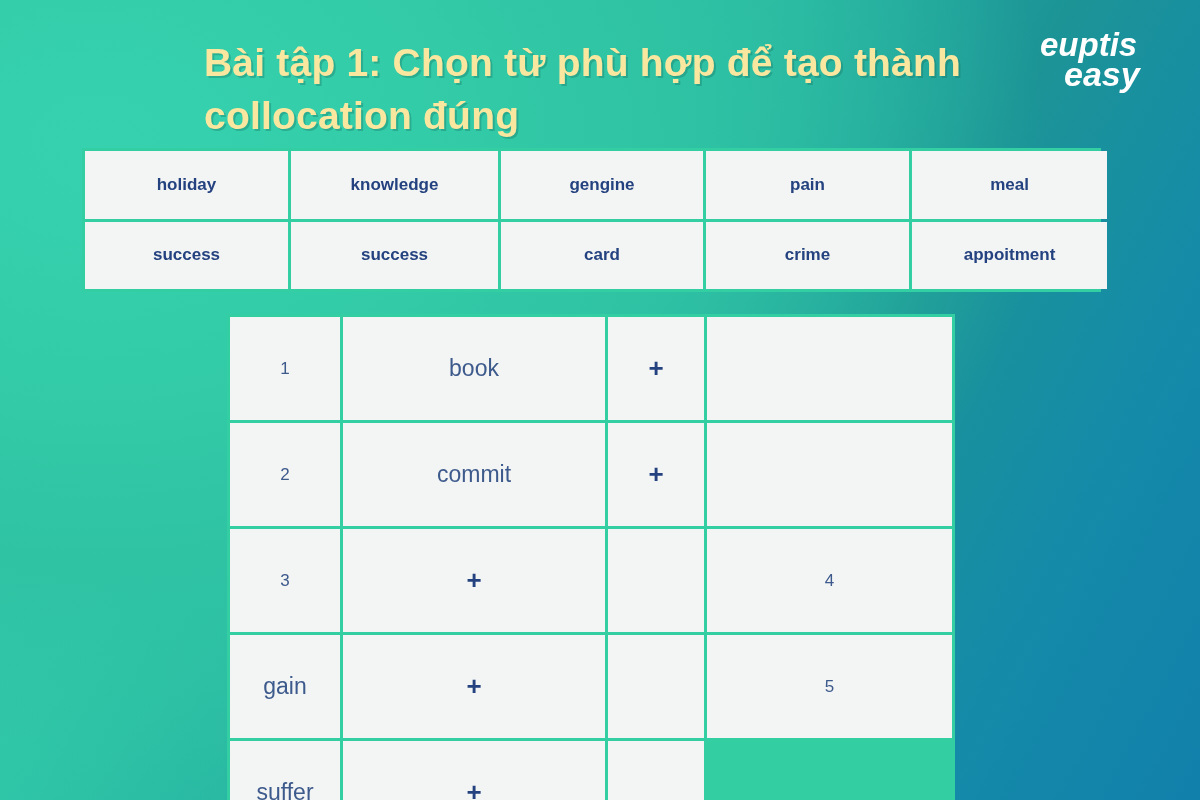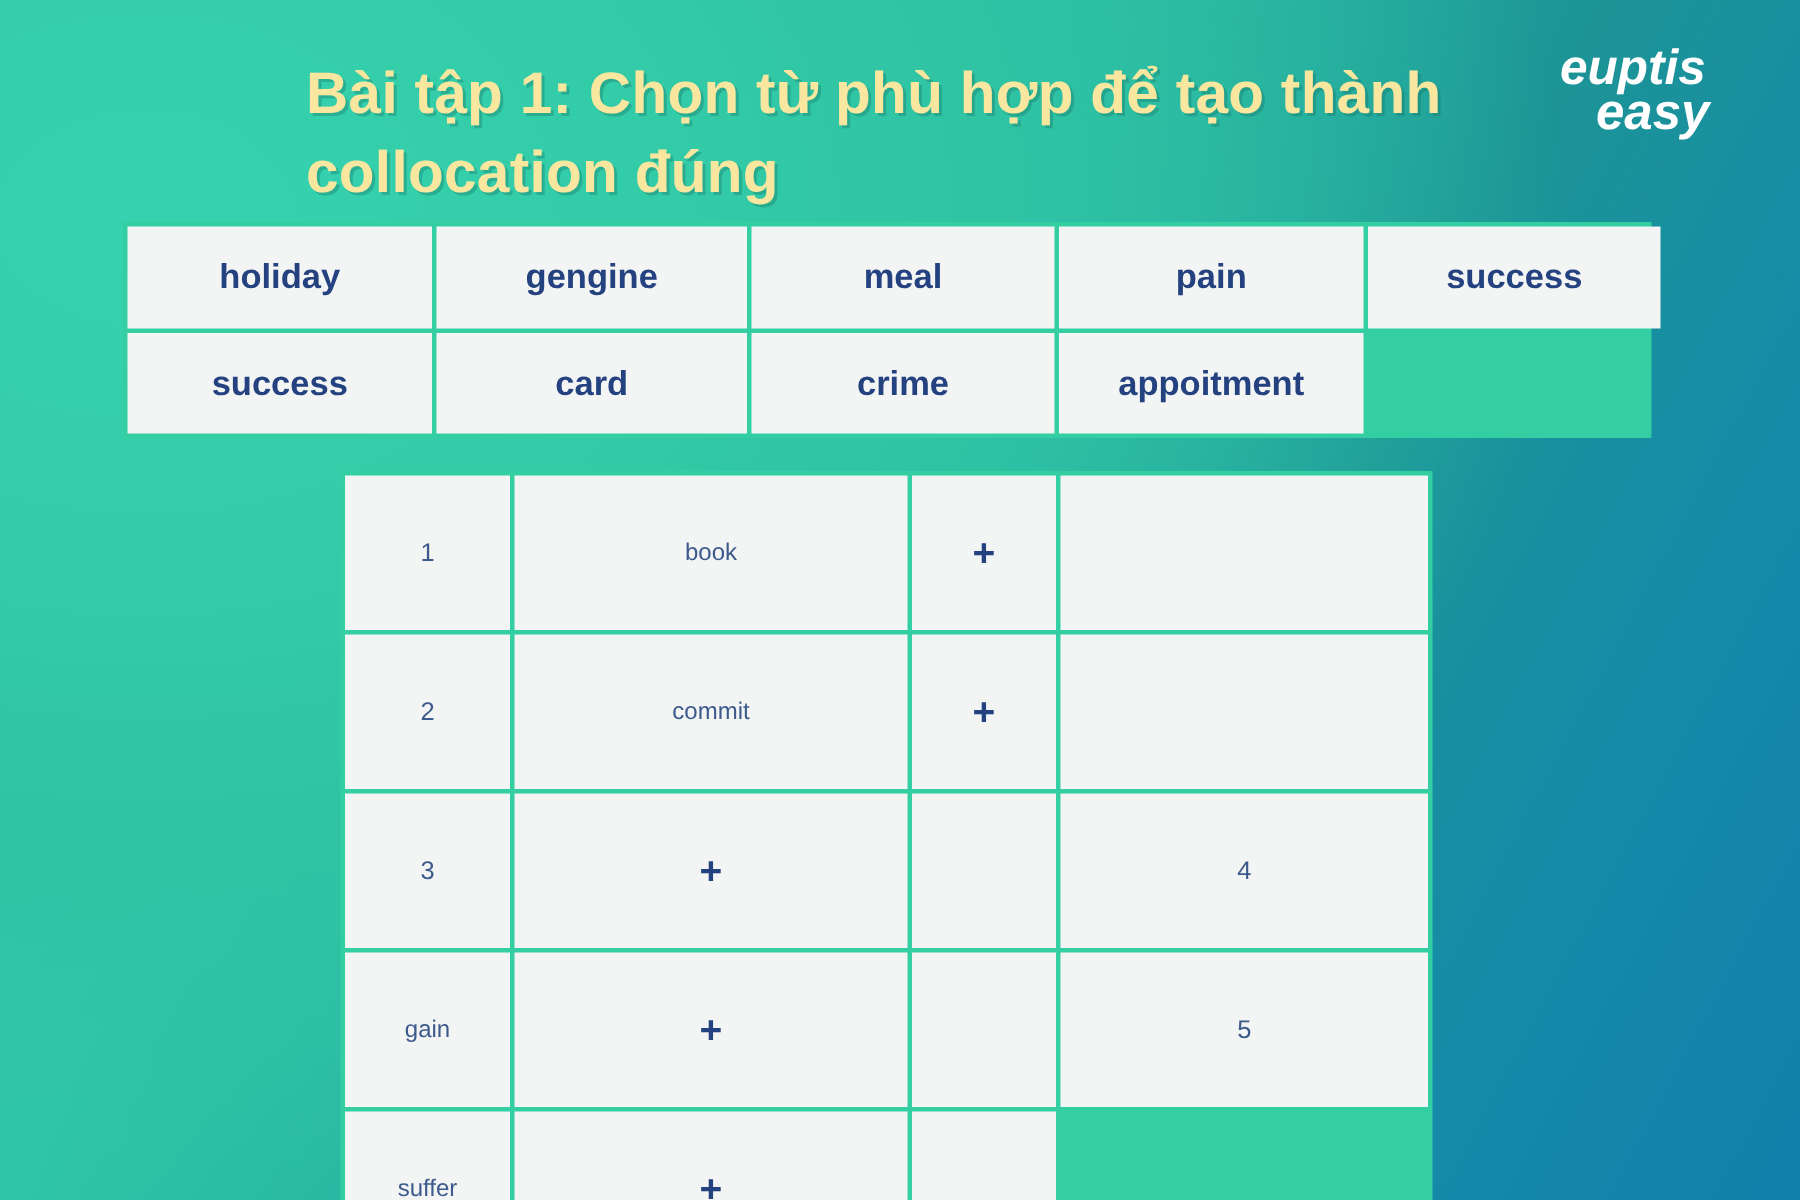--- a/index.html
+++ b/index.html
@@ -71,36 +71,36 @@
   #word-bank {
     left: 82px;
     top: 148px;
     width: 1019px;
     height: 144px;
     grid-template-columns: 203px 207px 202px 203px 195px;
     grid-template-rows: 1fr 1fr;
   }
   #word-bank .cell {
     color: #24427F;
-    font-size: 23px;
+    font-size: 17px;
     font-weight: bold;
   }
 
   
   #exercise-table {
     left: 227px;
     top: 314px;
     width: 728px;
     height: 520px;
     grid-template-columns: 110px 262px 96px 1fr;
     grid-auto-rows: 103px;
   }
   #exercise-table .cell {
     color: #3D5A8C;
-    font-size: 16px;
+    font-size: 23px;
     font-weight: normal;
   }
   #exercise-table .cell.num { font-size: 17px; }
   #exercise-table .cell.plus {
     color: #24427F;
     font-size: 26px;
     font-weight: bold;
   }
   #exercise-table .cell.answer { }
 </style>
@@ -113,23 +113,24 @@
     <svg width="140" height="74" viewBox="0 0 140 74">
       <text x="2" y="34" font-family="'Liberation Sans', sans-serif" font-size="33" font-weight="bold" font-style="italic" fill="#FFFFFF">euptis</text>
       <text x="26" y="64" font-family="'Liberation Sans', sans-serif" font-size="34" font-weight="bold" font-style="italic" fill="#FFFFFF">easy</text>
     </svg>
   </div>
 
   <div id="title">Bài tập 1: Chọn từ phù hợp để tạo thành collocation đúng</div>
 
   <div id="word-bank" class="grid">
     <div class="cell">holiday</div>
+    <div class="cell">knowledge</div>
     <div class="cell">gengine</div>
+    <div class="cell">pain</div>
     <div class="cell">meal</div>
-    <div class="cell">pain</div>
     <div class="cell">success</div>
     <div class="cell">success</div>
     <div class="cell">card</div>
     <div class="cell">crime</div>
     <div class="cell">appoitment</div>
   </div>
 
   <div id="exercise-table" class="grid">
     <div class="cell num">1</div>
     <div class="cell verb">book</div>

